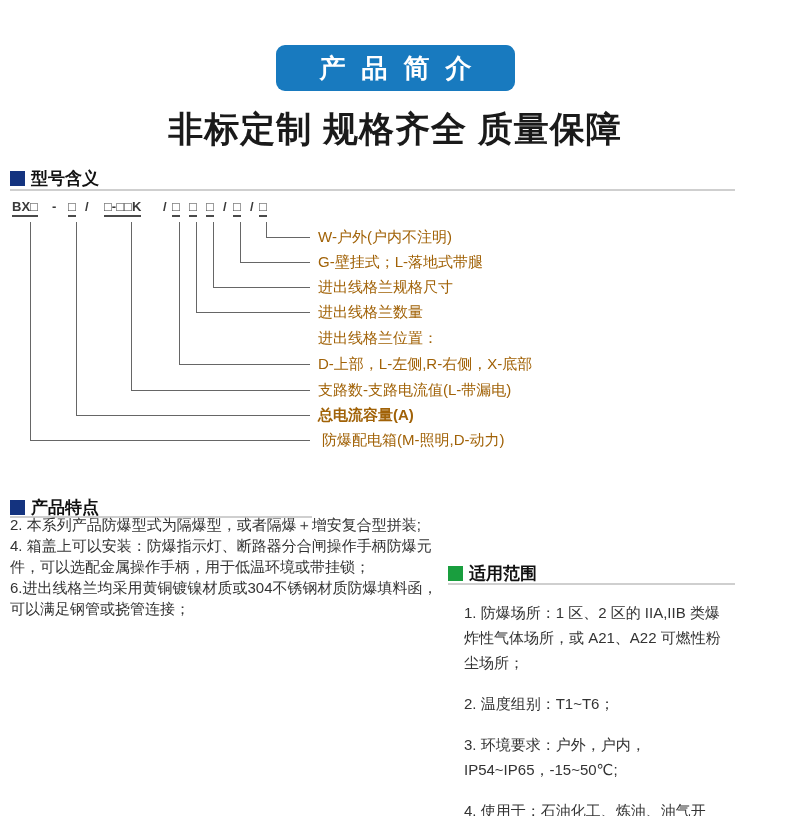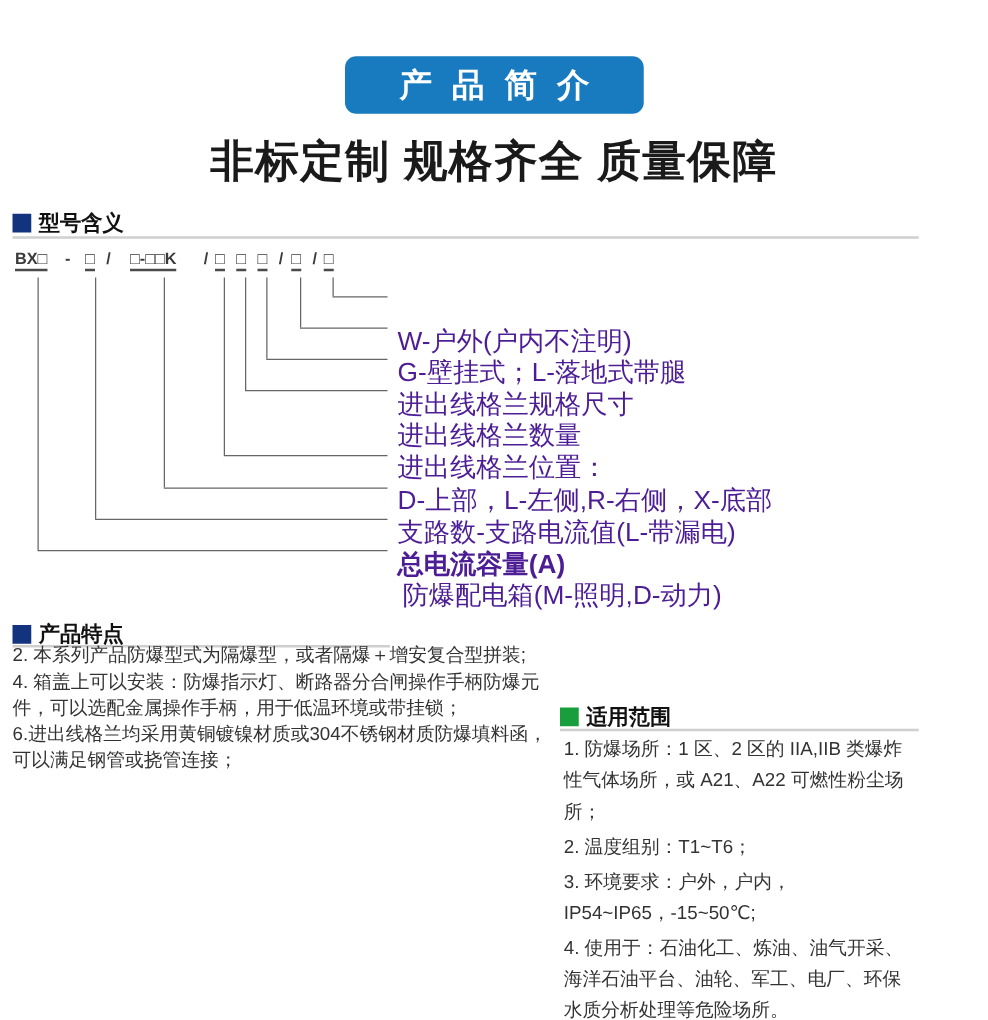--- a/index.html
+++ b/index.html
@@ -30,29 +30,29 @@
   .s0{left:12px;}  .s1{left:52px;}  .s2{left:68px;}  .s3{left:85px;}
   .s4{left:104px;} .s5{left:163px;} .s6{left:172px;} .s7{left:189px;}
   .s8{left:206px;} .s9{left:223px;} .s10{left:233px;}.s11{left:250px;}
   .s12{left:259px;}
 
   
   .vline{position:absolute;width:1px;background:#666;}
   .hline{position:absolute;height:1px;background:#666;}
 
   
-  .dlabel{position:absolute;left:318px;font-size:21px;color:#4c1d95;white-space:nowrap;margin-top:31px;}
+  .dlabel{position:absolute;left:318px;font-size:15px;color:#a16207;white-space:nowrap;}
 
   
   .features-list{position:absolute;left:10px;top:514px;width:440px;
     font-size:15px;line-height:21px;color:#333;}
   .features-list p{margin:0;}
   .scope-list{position:absolute;left:448px;top:584px;width:290px;
     font-size:15px;line-height:25px;color:#333;}
-  .scope-list p{margin:3px;}
+  .scope-list p{margin:16px;}
 </style>
 </head>
 <body>
 
 <div class="page">
 
   <div class="banner">
     <span>产品简介</span>
   </div>
 

